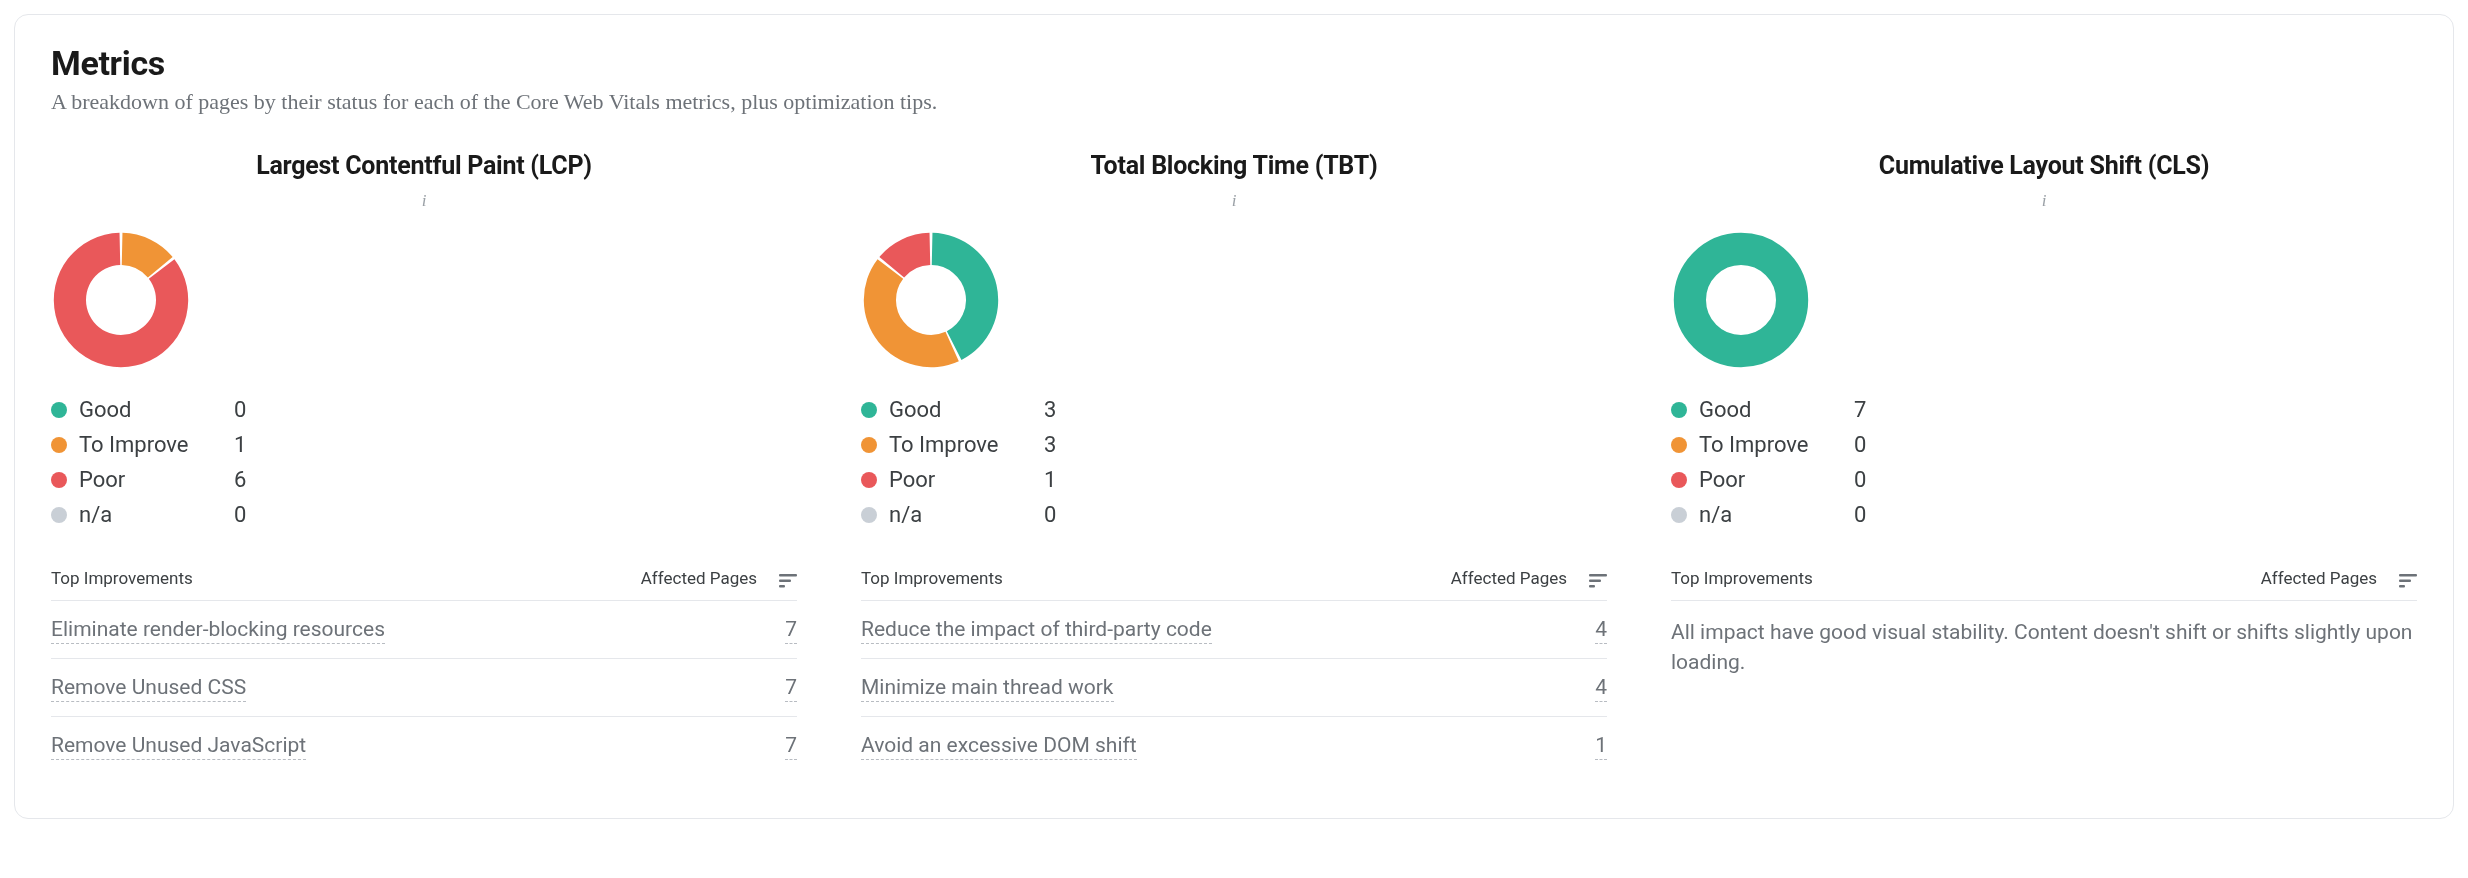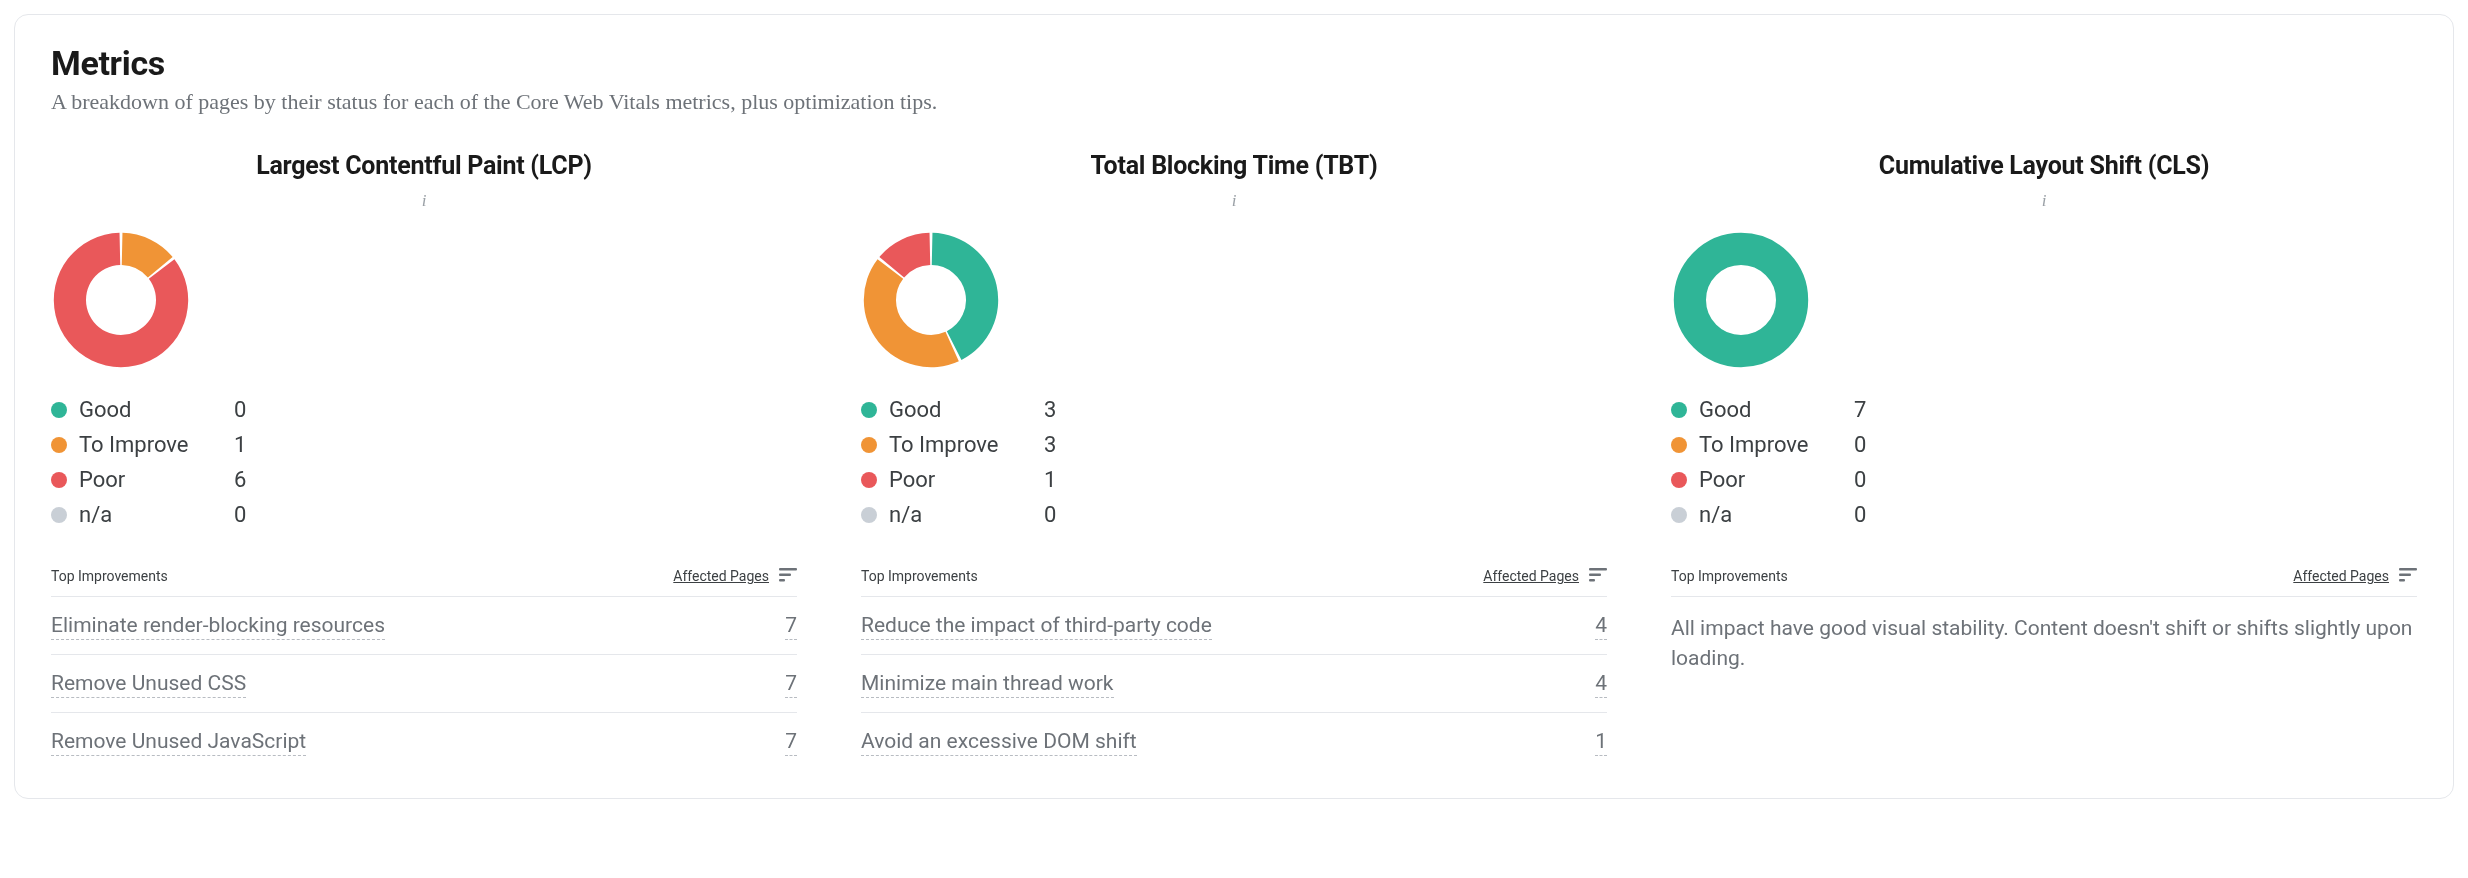--- a/index.html
+++ b/index.html
@@ -17,21 +17,21 @@
   html, body {
     margin: 0; padding: 0;
     background: #fff;
     font-family: -apple-system, BlinkMacSystemFont, "Segoe UI", Roboto, Helvetica, Arial, sans-serif;
     color: var(--text-body);
   }
   .panel {
     margin: 14px;
     border: 1px solid var(--rule);
     border-radius: 14px;
-    padding: 22px 36px 28px 36px;
+    padding: 22px 36px 44px 36px;
   }
   .panel h1 {
     font-size: 34px;
     font-weight: 700;
     color: var(--text-strong);
     margin: 6px 0 6px 0;
     letter-spacing: -0.01em;
   }
   .subtitle {
     font-size: 22px;
@@ -93,26 +93,26 @@
     width: 16px; height: 16px; border-radius: 50%;
     margin-right: 12px;
     flex-shrink: 0;
   }
   .legend-label { flex: 0 0 155px; }
   .legend-val { color: var(--text-body); }
   .improve-header {
     display: flex;
     align-items: center;
     justify-content: space-between;
-    font-size: 14px;
+    font-size: 17px;
     color: var(--text-body);
     padding: 10px 0 12px 0;
     margin-top: 26px;
   }
-  .th-affected { display: inline-flex; align-items: flex-start; gap: 10px; text-decoration: underline; }
+  .th-affected { display: inline-flex; align-items: flex-end; gap: 22px; }
   .sort-icon svg { display: block; }
   .improve-list {
     border-top: 1px solid var(--rule);
   }
   .improve-row {
     display: flex;
     justify-content: space-between;
     align-items: center;
     padding: 16px 0 14px 0;
     border-bottom: 1px solid var(--rule);

